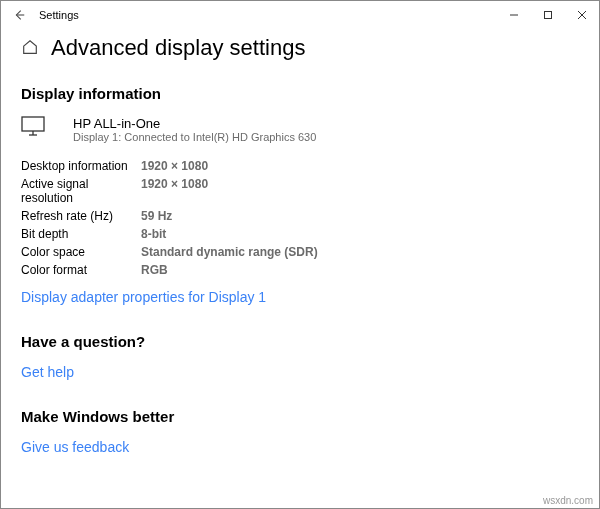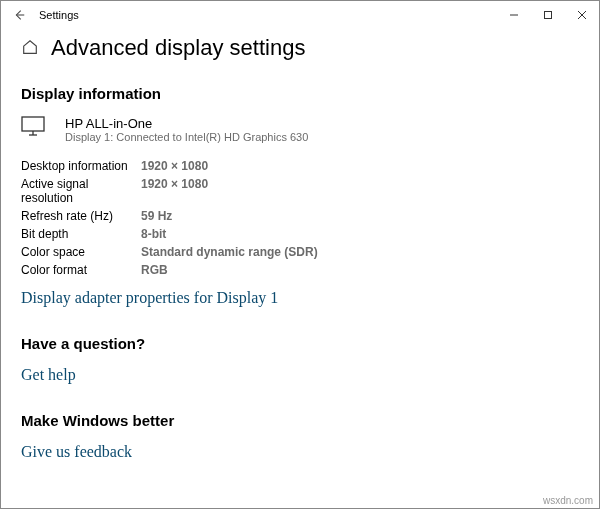--- a/index.html
+++ b/index.html
@@ -58,39 +58,38 @@
     font-weight: 400;
   }
   .section-title {
     font-size: 15px;
     font-weight: 600;
     margin: 0 0 14px 0;
   }
   .display-card {
     display: flex;
     align-items: flex-start;
-    gap: 20px;
+    gap: 28px;
     margin-bottom: 14px;
   }
   .monitor-icon svg { stroke: #333; }
   .display-name { font-size: 13px; }
   .display-sub { font-size: 11px; color: #6b6b6b; }
   table.props {
     border-collapse: collapse;
     font-size: 12px;
   }
   table.props td { padding: 2px 0; vertical-align: top; }
   table.props td.k { width: 120px; }
   table.props td.v { color: #6b6b6b; font-weight: bold; }
   .link {
-    color: #0c4a6e;
-    font-size: 16px;
+    color: #3b82f6;
+    font-size: 14px;
     margin-top: 10px;
     display: inline-block;
-    font-family: Liberation Serif, serif;
   }
   .spacer { height: 28px; }
   .watermark {
     position: absolute;
     right: 6px;
     bottom: 2px;
     font-size: 10px;
     color: #999;
     text-align: right;
   }

